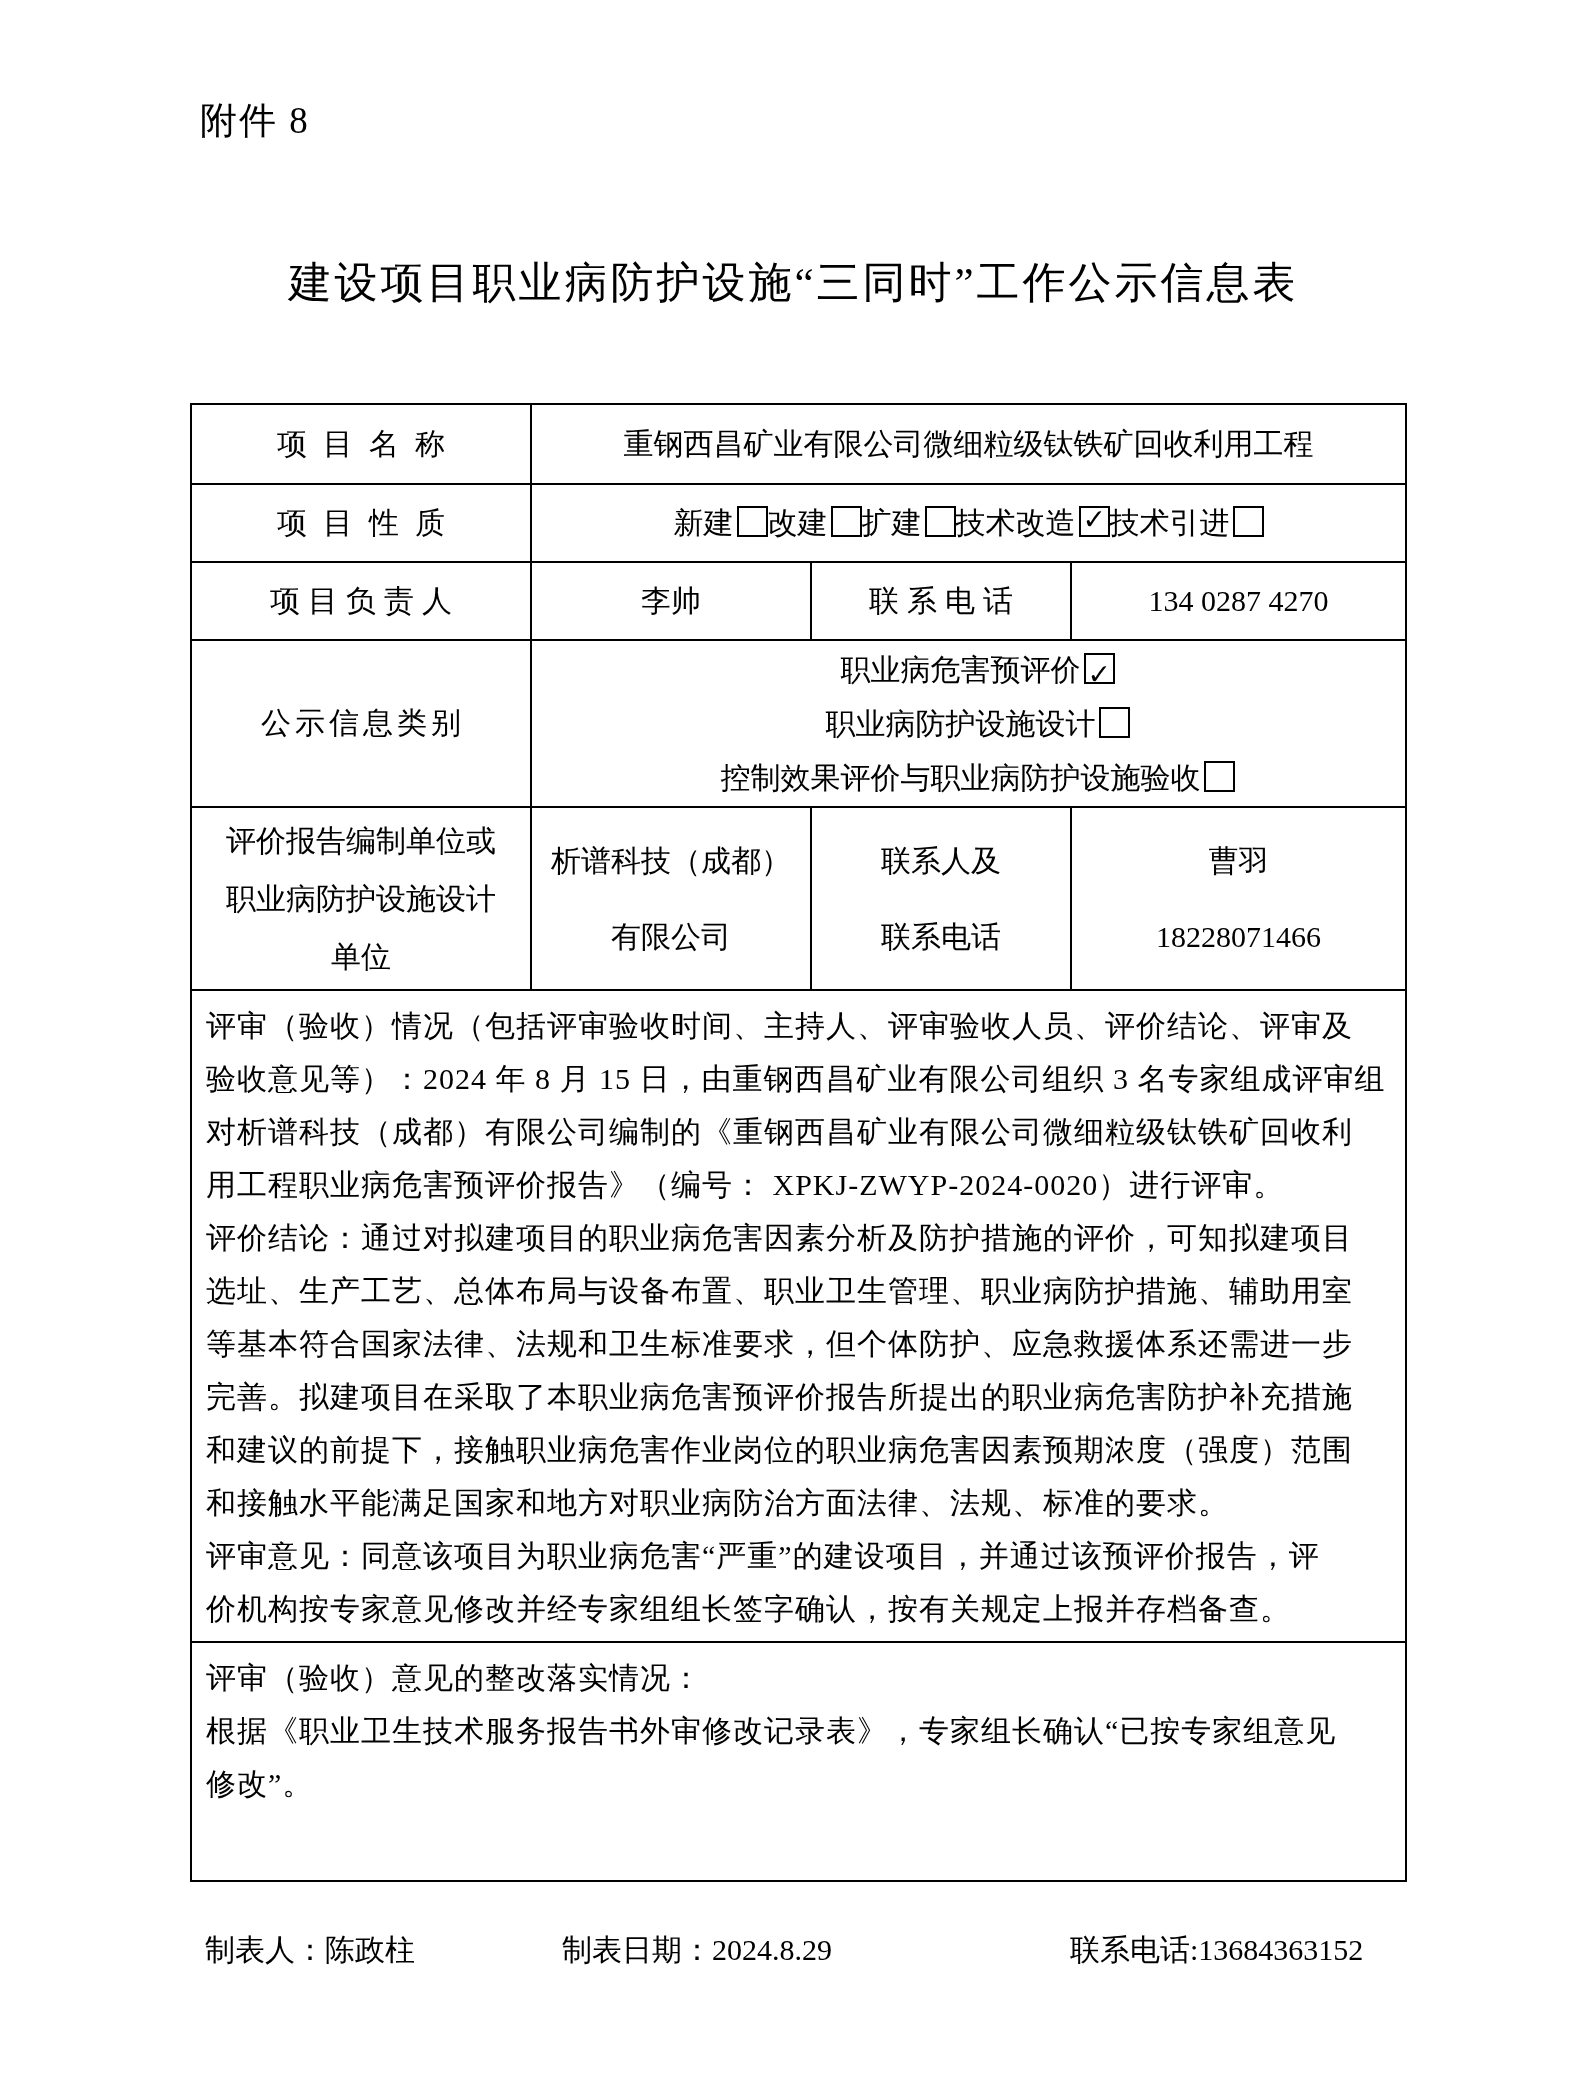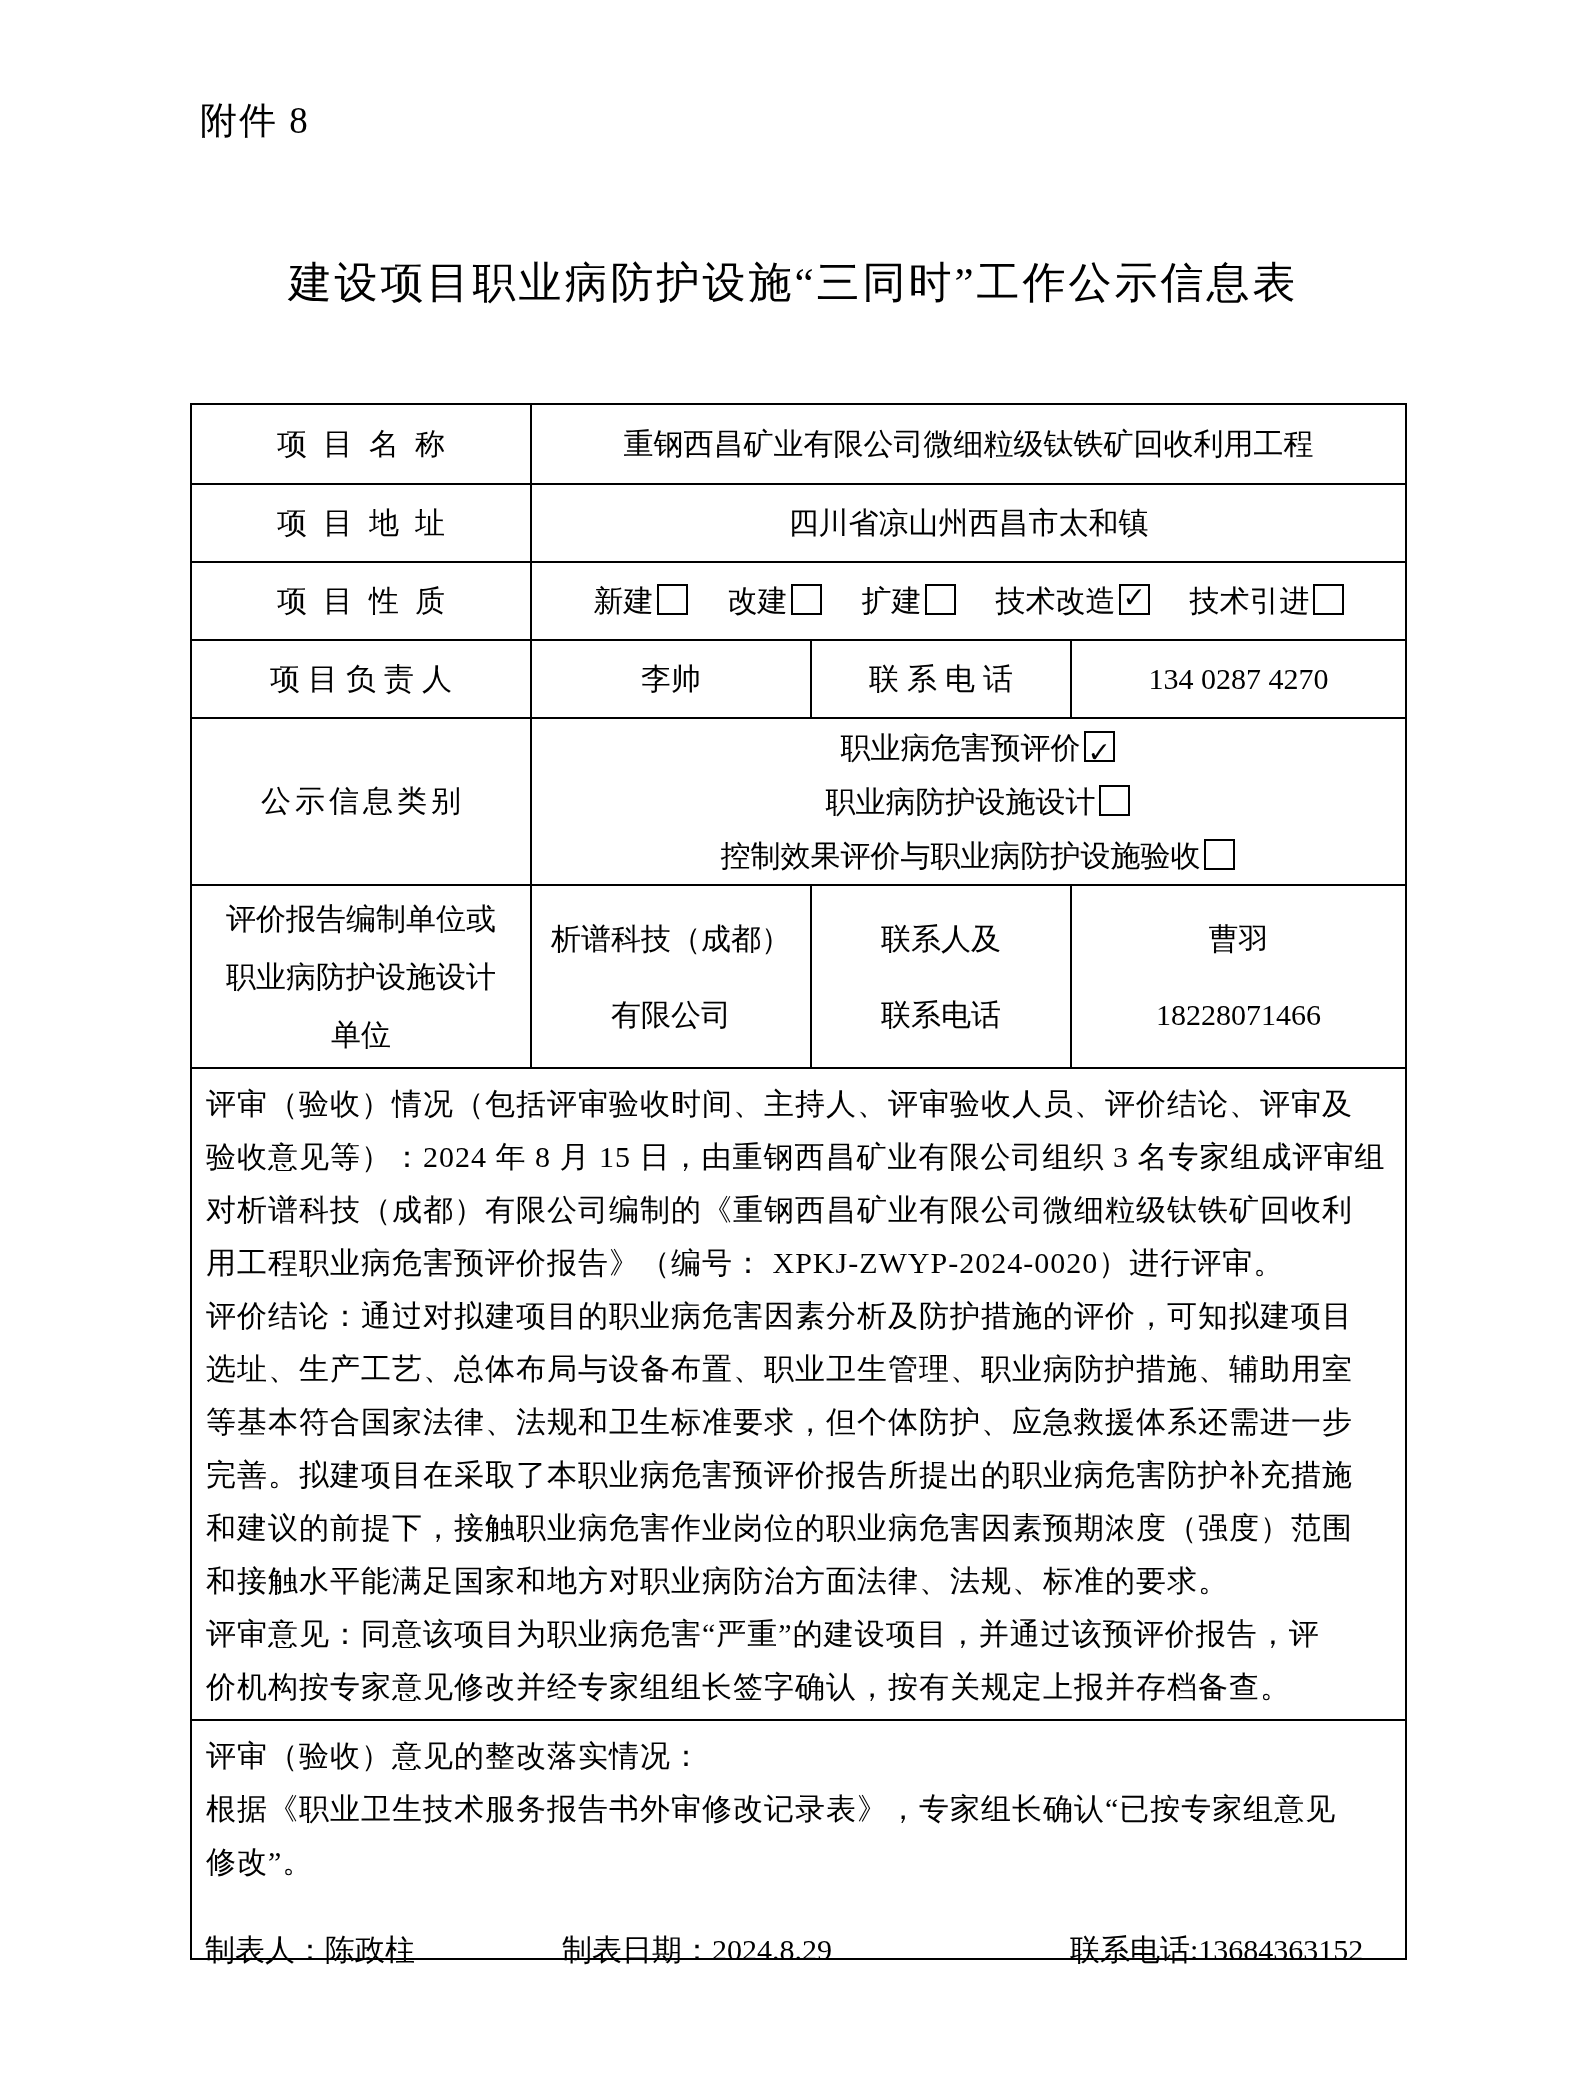--- a/index.html
+++ b/index.html
@@ -35,21 +35,21 @@
   tr.r2 td{height:76px}
   tr.r3 td{height:76px}
   tr.r4 td{height:76px}
   tr.r5 td{height:165px}
   tr.r6 td{height:181px}
   tr.r7 td{height:642px}
   tr.r8 td{height:229px}
   .sp16{letter-spacing:16px;text-indent:16px;margin-left:48px;}
   .sp8{letter-spacing:8px;text-indent:8px;margin-left:44px;}
   .sp4{letter-spacing:4px;text-indent:4px;}
-  .opts-inline{display:flex;justify-content:center;align-items:center;gap:40px;}
+  .opts-inline{display:flex;justify-content:center;align-items:center;}
   .opt{white-space:nowrap;}
   .cb{
     display:inline-block;width:27px;height:27px;
     border:2px solid #000;margin-left:3px;
     vertical-align:-4px;position:relative;background:#fff;
   }
   .cb .tick{
     position:absolute;left:2px;top:-7px;
     font-family:"DejaVu Sans","Liberation Sans",sans-serif;
     font-size:28px;visibility:hidden;
@@ -83,24 +83,20 @@
         <col class="c3">
         <col class="c4">
       </colgroup>
 
     <tbody>
         <tr class="r1">
       <td class="sp16">项目名称</td>
       <td colspan="3">重钢西昌矿业有限公司微细粒级钛铁矿回收利用工程</td>
     </tr>
 
-    <tr class="r2">
-      <td class="sp16">项目地址</td>
-      <td colspan="3">四川省凉山州西昌市太和镇</td>
-    </tr>
 
     <tr class="r3">
       <td class="sp16">项目性质</td>
       <td colspan="3">
         <div class="opts-inline">
           <span class="opt"><span>新建</span><span class="cb"></span></span>
           <span class="opt"><span>改建</span><span class="cb"></span></span>
           <span class="opt"><span>扩建</span><span class="cb"></span></span>
           <span class="opt"><span>技术改造</span><span class="cb checked"><span class="tick">✓</span></span></span>
           <span class="opt"><span>技术引进</span><span class="cb"></span></span>

